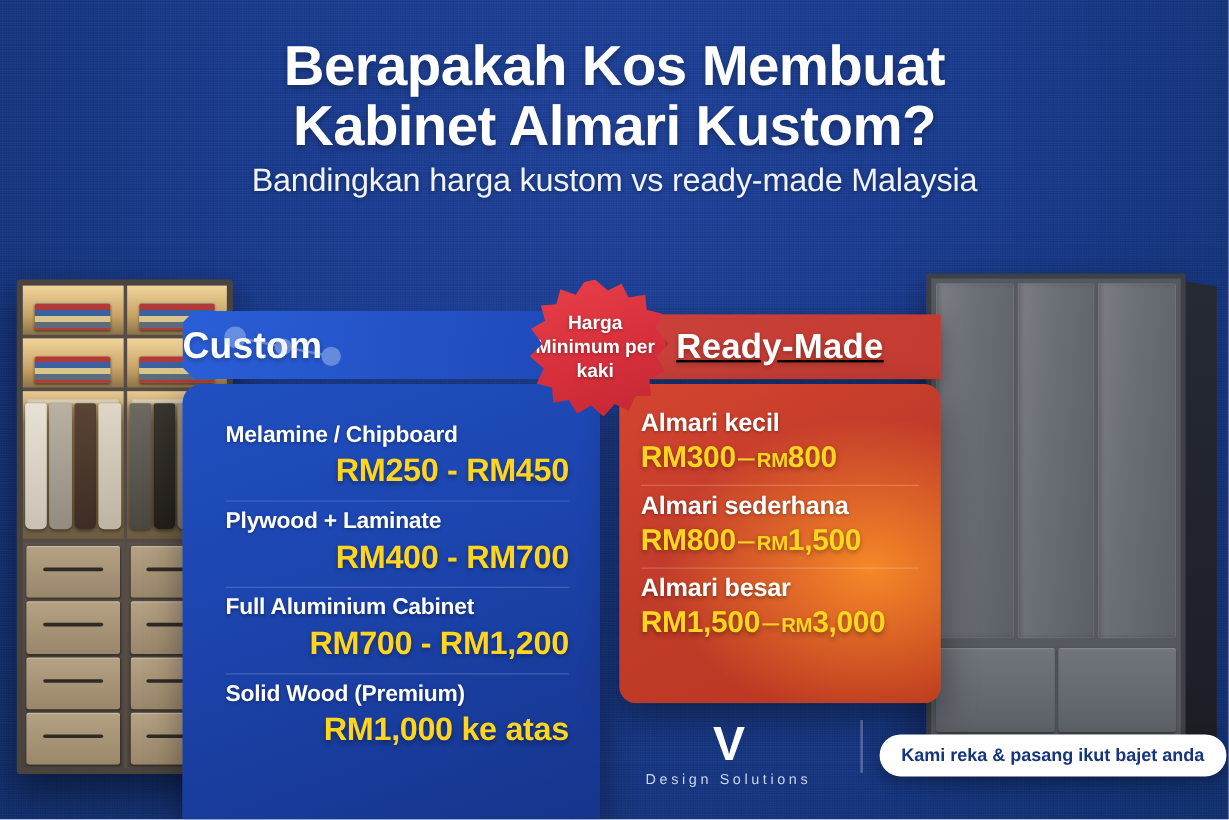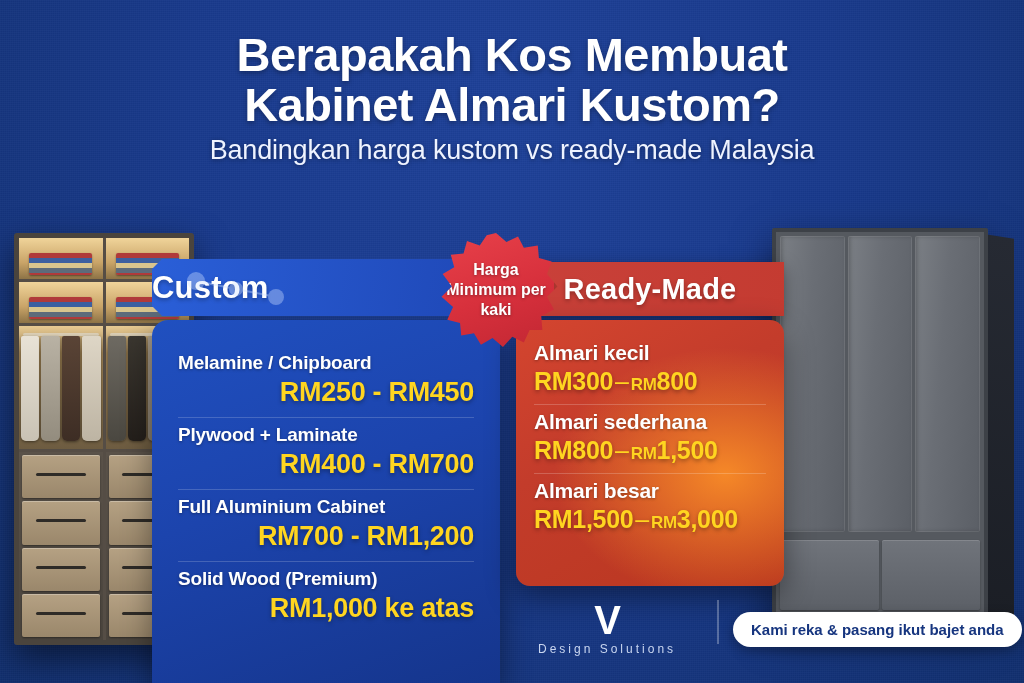--- a/index.html
+++ b/index.html
@@ -86,21 +86,21 @@
   .wc-dr { flex:1; border-radius:2px;
     background:linear-gradient(180deg,#70747b,#5c6067);
     box-shadow:inset 0 1px 0 rgba(255,255,255,.14), 0 1px 2px rgba(0,0,0,.35); }
 
   
   #custom-panel {
     position:absolute; left:152px; top:320px; width:348px; height:363px; z-index:4;
     background:linear-gradient(160deg,#2050c0 0%,#1c44ad 45%,#15358c 100%);
     border-radius:16px 16px 0 0;
     box-shadow:0 10px 30px rgba(0,0,0,.42);
-    padding:26px 26px 0 26px;
+    padding:26px 26px 0 36px;
   }
   #custom-banner {
     position:absolute; left:152px; top:259px; width:360px; height:57px; z-index:5;
     background:linear-gradient(100deg,#2a5fd8 0%,#1e46b4 100%);
     box-shadow:0 6px 18px rgba(0,0,0,.40);
     clip-path:polygon(0 10px,10px 0,340px 0,360px 28px,340px 57px,10px 57px,0 47px);
     display:flex; align-items:center; justify-content:flex-start;
   }
   #banner-nodes { position:absolute; left:28px; top:12px; width:120px; height:34px; opacity:.38; }
   #custom-title {
@@ -121,21 +121,21 @@
       radial-gradient(ellipse at 78% 58%, rgba(255,150,40,.85) 0%, rgba(255,120,30,0) 58%),
       linear-gradient(150deg,#d4452f 0%,#c33c2b 40%,#b9371f 100%);
     border-radius:14px;
     box-shadow:0 10px 30px rgba(0,0,0,.42);
     padding:16px 18px 0 18px; overflow:hidden;
   }
   #ready-banner {
     position:absolute; left:516px; top:262px; width:268px; height:54px; z-index:5;
     background:linear-gradient(100deg,#c9413a 0%,#c43b31 100%);
     box-shadow:0 6px 18px rgba(0,0,0,.36);
-    display:flex; align-items:center; justify-content:center;
+    display:flex; align-items:center; justify-content:center;text-decoration:underline;
   }
   #ready-title { color:#ffffff; font-size:29px; font-weight:bold; letter-spacing:.2px;
     text-shadow:0 2px 4px rgba(0,0,0,.30); }
   .r-item { padding:5px 0 8px 0; border-bottom:1px solid rgba(255,255,255,.20); }
   .r-item:last-child { border-bottom:none; }
   .r-label { color:#ffffff; font-size:21px; font-weight:bold; letter-spacing:-.2px;
     text-shadow:0 1px 3px rgba(0,0,0,.35); }
   .r-price { color:#ffd520; font-size:25px; font-weight:bold; margin-top:2px;
     letter-spacing:-.3px; text-shadow:0 2px 4px rgba(0,0,0,.35); white-space:nowrap; }
   .r-price .sm { font-size:17px; }

